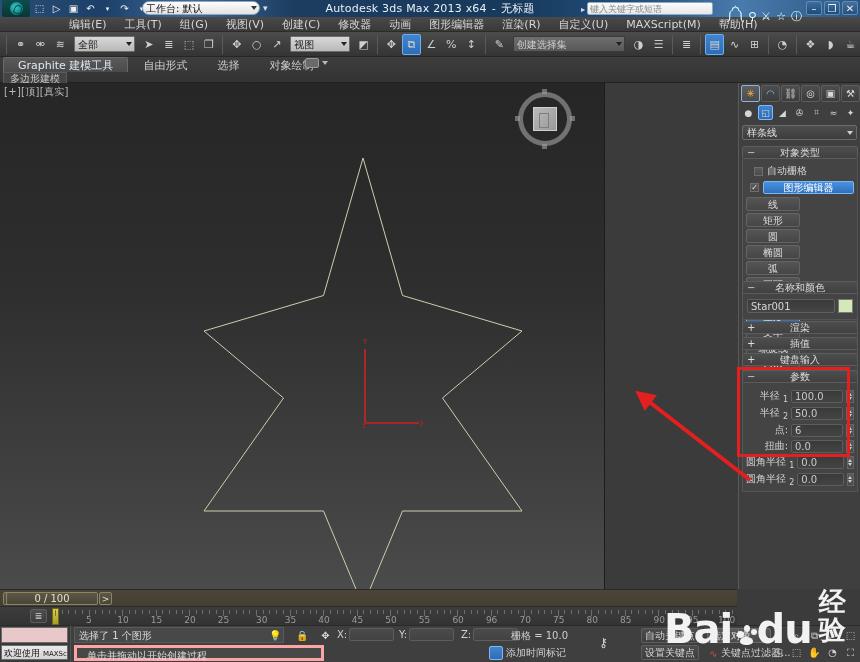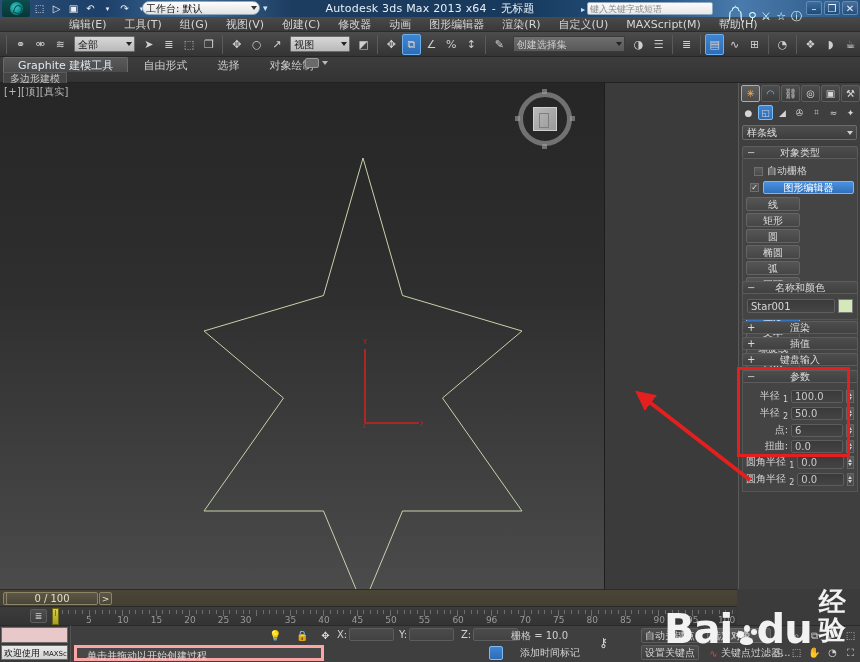--- a/index.html
+++ b/index.html
@@ -270,21 +270,21 @@
     background:#484848; border:1px solid #5a5a5a; color:#dcdcdc; font-size:10px; line-height:15px; padding-left:4px;
   }
   .prompt2{
     position:absolute; left:3px; top:19px; width:250px; height:16px;
     background:#484848; border:3px solid #fca5a5; color:#dcdcdc; font-size:10px; line-height:15px; padding-left:10px;
   }
   .sb-ico{ position:absolute; top:3px; width:13px;height:13px; display:flex;align-items:center;justify-content:center; font-size:10px;}
   .xyz{ position:absolute; top:2px; display:flex; align-items:center; gap:2px; font-size:10px; color:#d2d2d2;}
   .xyzf{ width:45px;height:13px; background:linear-gradient(to bottom,#4b4b4b,#424242); border:1px solid #5d5d5d; border-radius:2px;}
   .gridtxt{ position:absolute; left:440px; top:3px; font-size:10px; color:#cfcfcf;}
-  .addkey{ position:absolute; left:418px; top:19px; height:15px; display:flex; align-items:center; gap:17px; font-size:10px; color:#d2d2d2;}
+  .addkey{ position:absolute; left:418px; top:19px; height:15px; display:flex; align-items:center; gap:3px; font-size:10px; color:#d2d2d2;}
   .addkey .bx{ width:14px;height:14px; background:linear-gradient(to bottom,#3f85d2,#2f6cb5); border:1px solid #7cbcf5; border-radius:2px;}
   .keybtn{
     position:absolute; background:linear-gradient(to bottom,#4d4d4d,#3e3e3e);
     border:1px solid #5e5e5e; border-radius:2px; color:#d6d6d6; font-size:10px;
     text-align:center; line-height:14px; height:15px;
   }
   .selobj{
     position:absolute; left:636px; top:2px; width:64px; height:15px;
     background:linear-gradient(to bottom,#5a5a5a,#4b4b4b); border:1px solid #6b6b6b; border-radius:2px;
     color:#dcdcdc; font-size:10px; line-height:14px; padding-left:3px; overflow:hidden;
@@ -744,21 +744,21 @@
       <div class="tick" style="left: 705.188px; height: 4px;"></div>
       <div class="tick" style="left: 711.891px; height: 4px;"></div>
       <div class="tick" style="left: 718.594px; height: 4px;"></div>
       <div class="tick" style="left: 725.297px; height: 6px;"></div>
       <div class="tick" style="left: 732px; height: 4px;"></div>
       <div class="tlbl" style="left: 86.1149px;">5</div>
       <div class="tlbl" style="left: 117.23px;">10</div>
       <div class="tlbl" style="left: 150.745px;">15</div>
       <div class="tlbl" style="left: 184.259px;">20</div>
       <div class="tlbl" style="left: 217.774px;">25</div>
-      <div class="tlbl" style="left: 240px;">30</div>
+      <div class="tlbl" style="left: 256px;">30</div>
       <div class="tlbl" style="left: 284.804px;">35</div>
       <div class="tlbl" style="left: 318.319px;">40</div>
       <div class="tlbl" style="left: 351.834px;">45</div>
       <div class="tlbl" style="left: 385.349px;">50</div>
       <div class="tlbl" style="left: 418.863px;">55</div>
       <div class="tlbl" style="left: 452.378px;">60</div>
       <div class="tlbl" style="left: 485.893px;">96</div>
       <div class="tlbl" style="left: 519.408px;">70</div>
       <div class="tlbl" style="left: 552.923px;">75</div>
       <div class="tlbl" style="left: 586.438px;">80</div>
@@ -770,20 +770,21 @@
 
   <div class="mini">
     <div class="mini-in"></div>
     <div class="mini-lbl">
       <span>欢迎使用</span>
       <b>MAXScript</b>
     </div>
   </div>
 
   <div class="statusbar">
+    <div class="prompt1">选择了 1 个图形</div>
     <div class="prompt2">单击并拖动以开始创建过程</div>
 
     <div class="sb-ico" style="left:198px;">💡</div>
     <div class="sb-ico" style="left:225px;">🔒</div>
     <div class="sb-ico" style="left:248px;">✥</div>
 
     <div class="xyz" style="left:266px;">
       <span>X:</span>
       <span class="xyzf"></span>
     </div>

